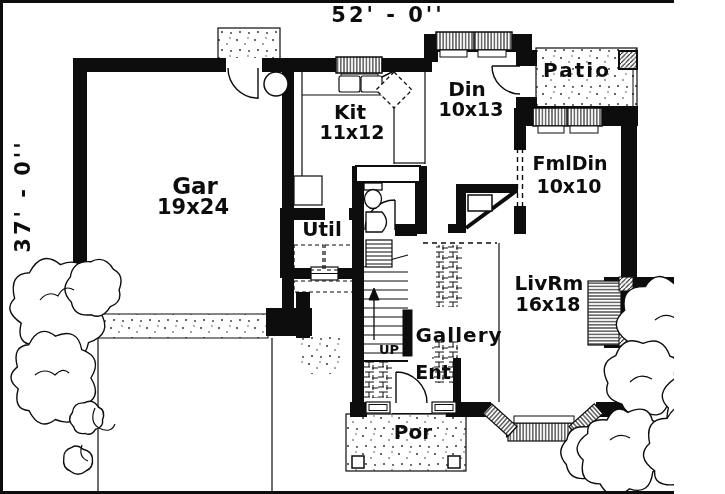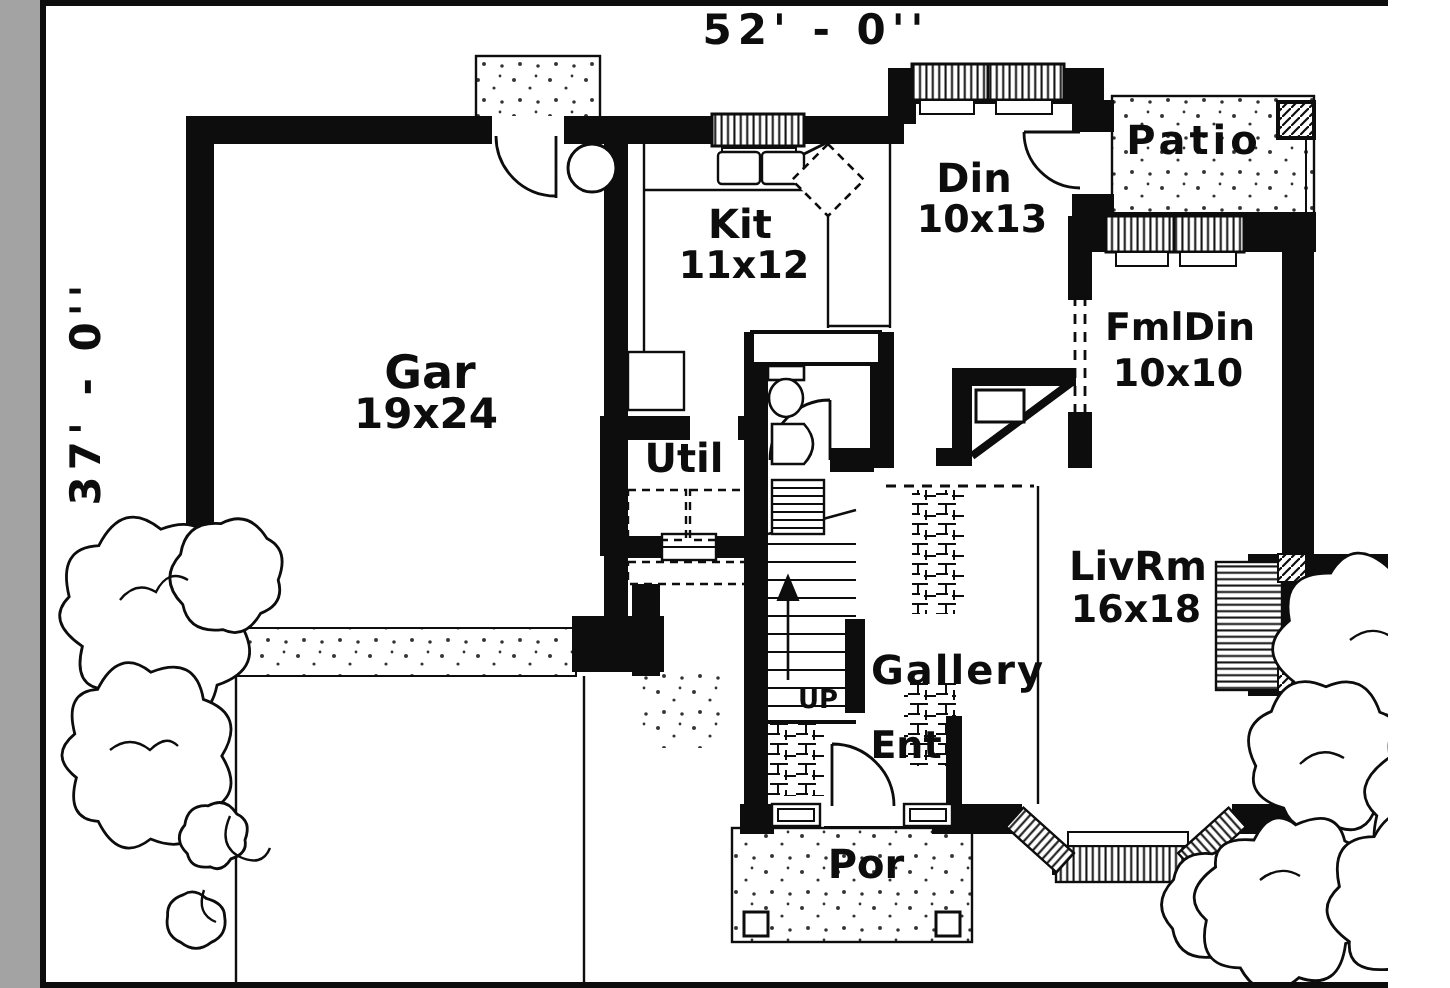--- a/index.html
+++ b/index.html
@@ -1,16 +1,16 @@
 <!DOCTYPE html>
 <html><head>
 <meta charset="utf-8">
 <style>
   html,body{margin:0;padding:0;background:#ffffff;}
-  .stage{width:674px;height:494px;position:relative;background:#a3a3a3;overflow:hidden;padding-left:20px;}
+  .stage{width:674px;height:494px;position:relative;background:#f97316;overflow:hidden;}
   svg{display:block;}
   text{font-family:"DejaVu Sans","Liberation Sans",sans-serif;font-weight:700;fill:#0d0d0d;}
   .dim{letter-spacing:3px;}
 </style>
 </head>
 <body>
 
 <div class="stage">
 <svg viewBox="0 0 725 494" width="725" height="494" xmlns="http://www.w3.org/2000/svg">
   <defs>

